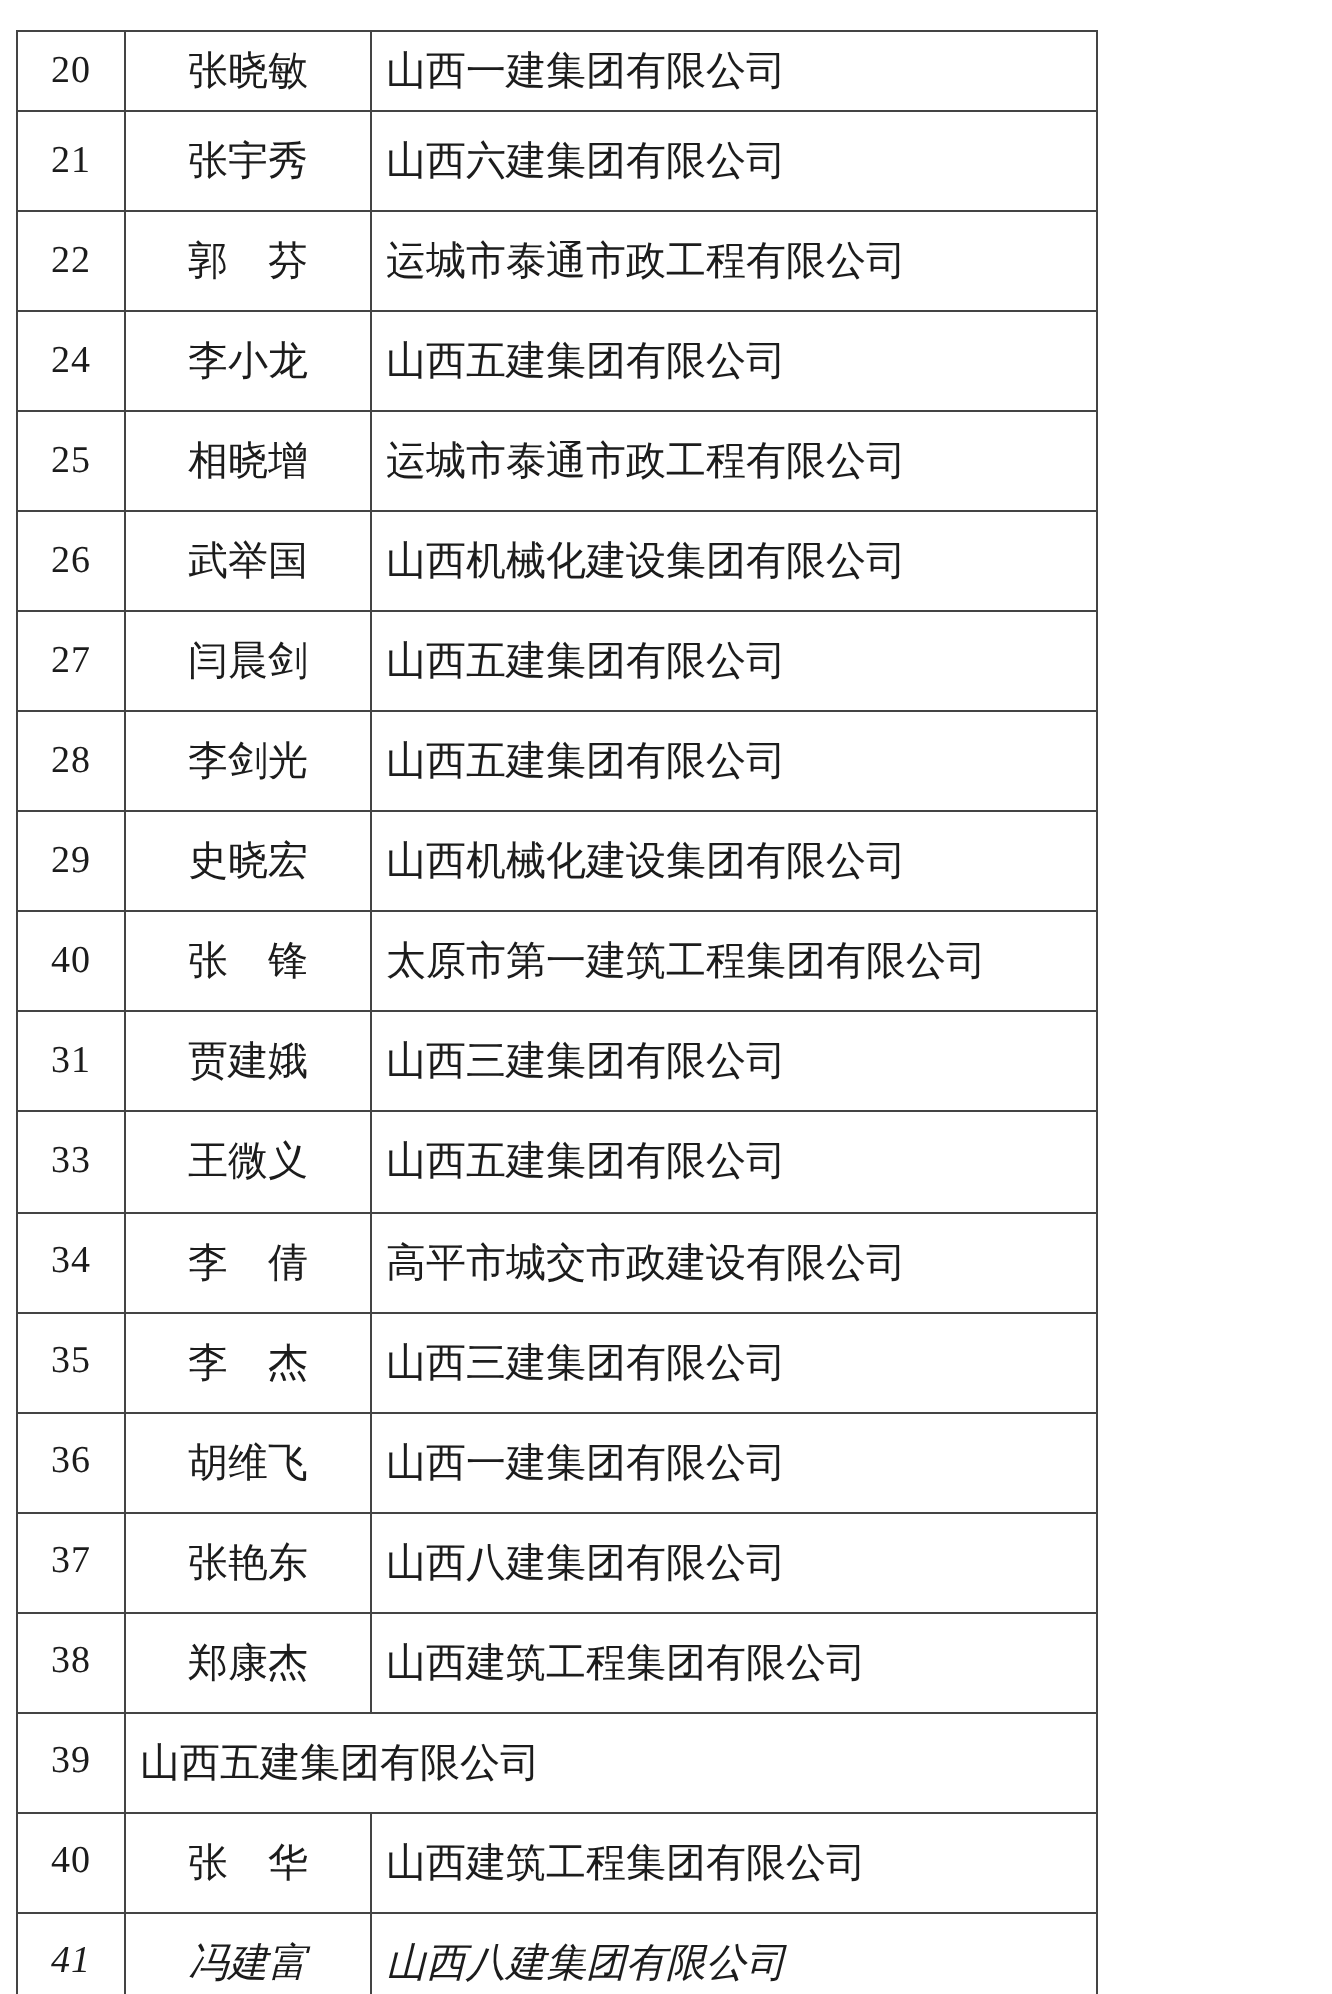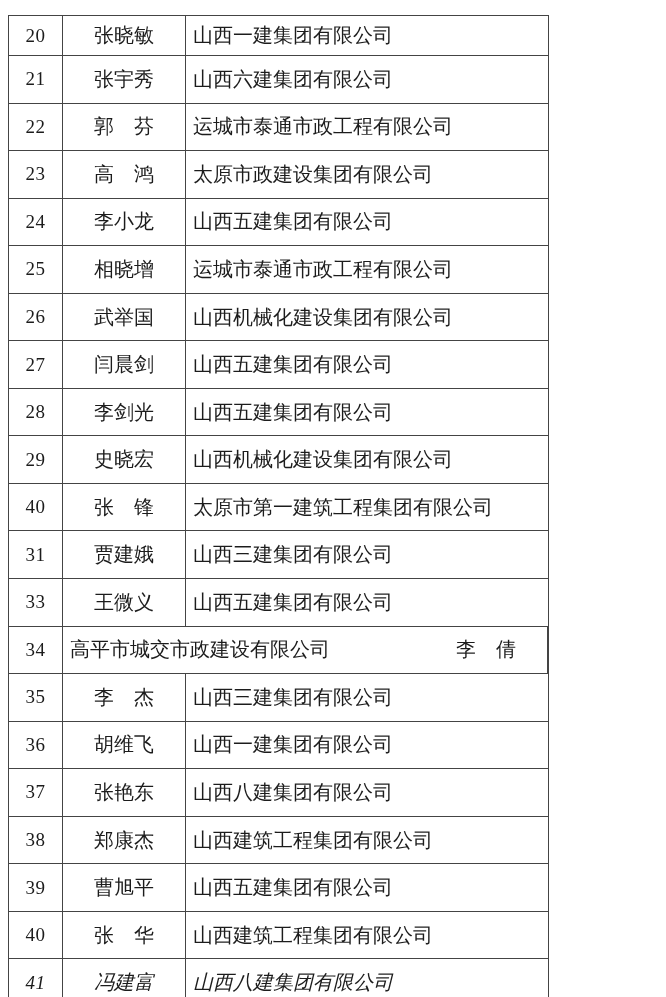--- a/index.html
+++ b/index.html
@@ -77,25 +77,20 @@
       <div class="cell c-no">21</div>
       <div class="cell c-name">张宇秀</div>
       <div class="cell c-company">山西六建集团有限公司</div>
     </div>
     <div class="row">
       <div class="cell c-no">22</div>
       <div class="cell c-name">郭　芬</div>
       <div class="cell c-company">运城市泰通市政工程有限公司</div>
     </div>
     <div class="row">
-      <div class="cell c-no">23</div>
-      <div class="cell c-name">高　鸿</div>
-      <div class="cell c-company">太原市政建设集团有限公司</div>
-    </div>
-    <div class="row">
       <div class="cell c-no">24</div>
       <div class="cell c-name">李小龙</div>
       <div class="cell c-company">山西五建集团有限公司</div>
     </div>
     <div class="row">
       <div class="cell c-no">25</div>
       <div class="cell c-name">相晓增</div>
       <div class="cell c-company">运城市泰通市政工程有限公司</div>
     </div>
     <div class="row">
@@ -128,22 +123,22 @@
       <div class="cell c-name">贾建娥</div>
       <div class="cell c-company">山西三建集团有限公司</div>
     </div>
     <div class="row">
       <div class="cell c-no">33</div>
       <div class="cell c-name">王微义</div>
       <div class="cell c-company">山西五建集团有限公司</div>
     </div>
     <div class="row">
       <div class="cell c-no">34</div>
+      <div class="cell c-name">李　倩</div>
       <div class="cell c-company">高平市城交市政建设有限公司</div>
-      <div class="cell c-name">李　倩</div>
     </div>
     <div class="row">
       <div class="cell c-no">35</div>
       <div class="cell c-name">李　杰</div>
       <div class="cell c-company">山西三建集团有限公司</div>
     </div>
     <div class="row">
       <div class="cell c-no">36</div>
       <div class="cell c-name">胡维飞</div>
       <div class="cell c-company">山西一建集团有限公司</div>
@@ -153,21 +148,20 @@
       <div class="cell c-name">张艳东</div>
       <div class="cell c-company">山西八建集团有限公司</div>
     </div>
     <div class="row">
       <div class="cell c-no">38</div>
       <div class="cell c-name">郑康杰</div>
       <div class="cell c-company">山西建筑工程集团有限公司</div>
     </div>
     <div class="row">
       <div class="cell c-no">39</div>
-      <div class="cell c-name">曹旭平</div>
       <div class="cell c-company">山西五建集团有限公司</div>
     </div>
     <div class="row">
       <div class="cell c-no">40</div>
       <div class="cell c-name">张　华</div>
       <div class="cell c-company">山西建筑工程集团有限公司</div>
     </div>
     <div class="row">
       <div class="cell c-no">41</div>
       <div class="cell c-name">冯建富</div>

